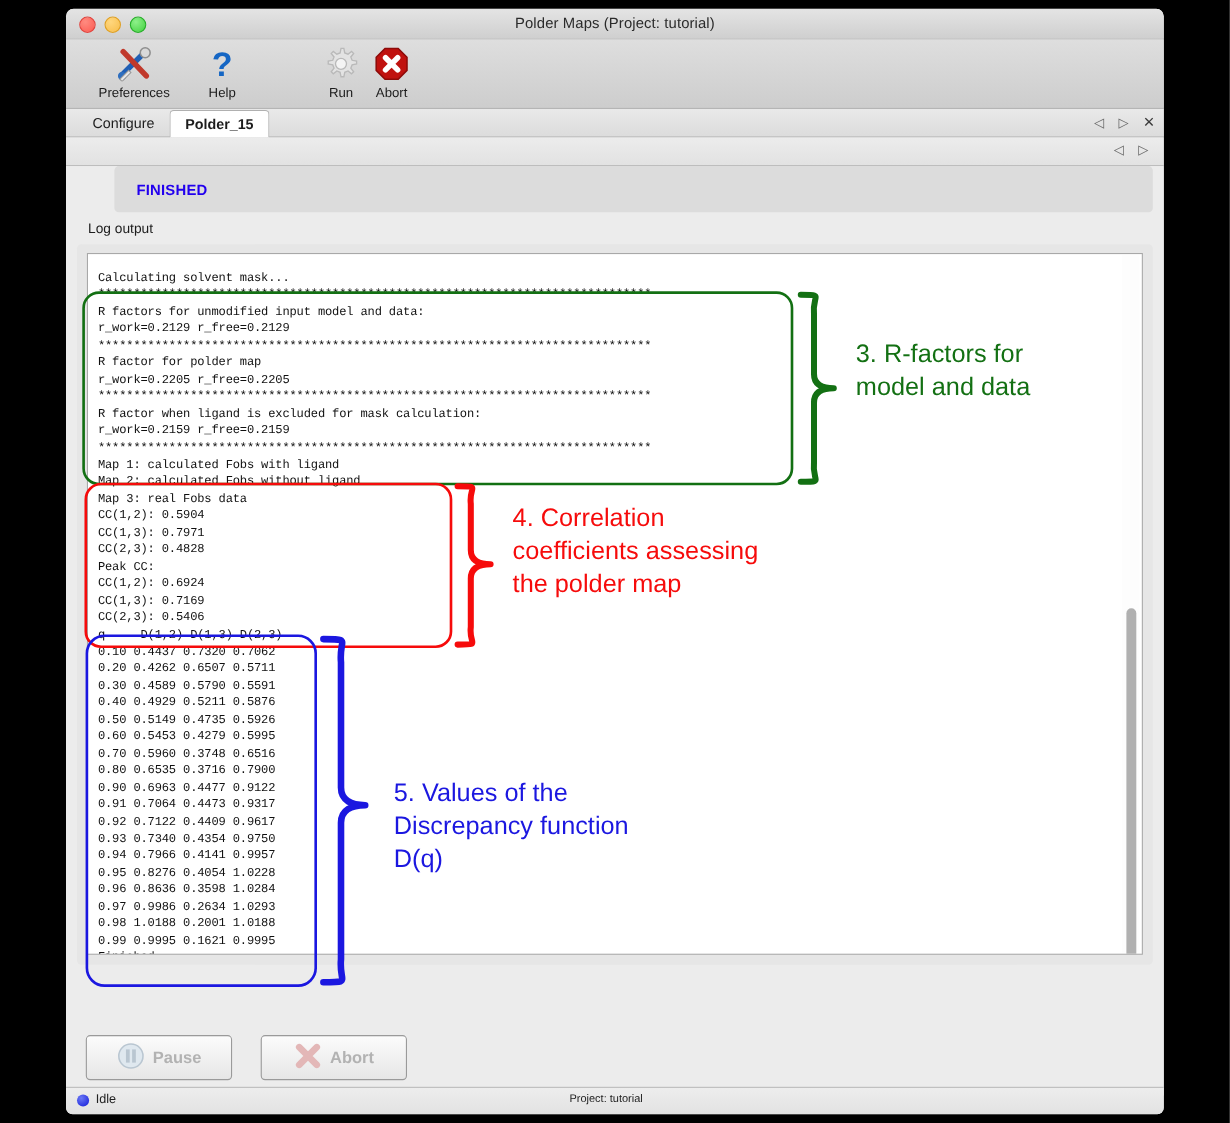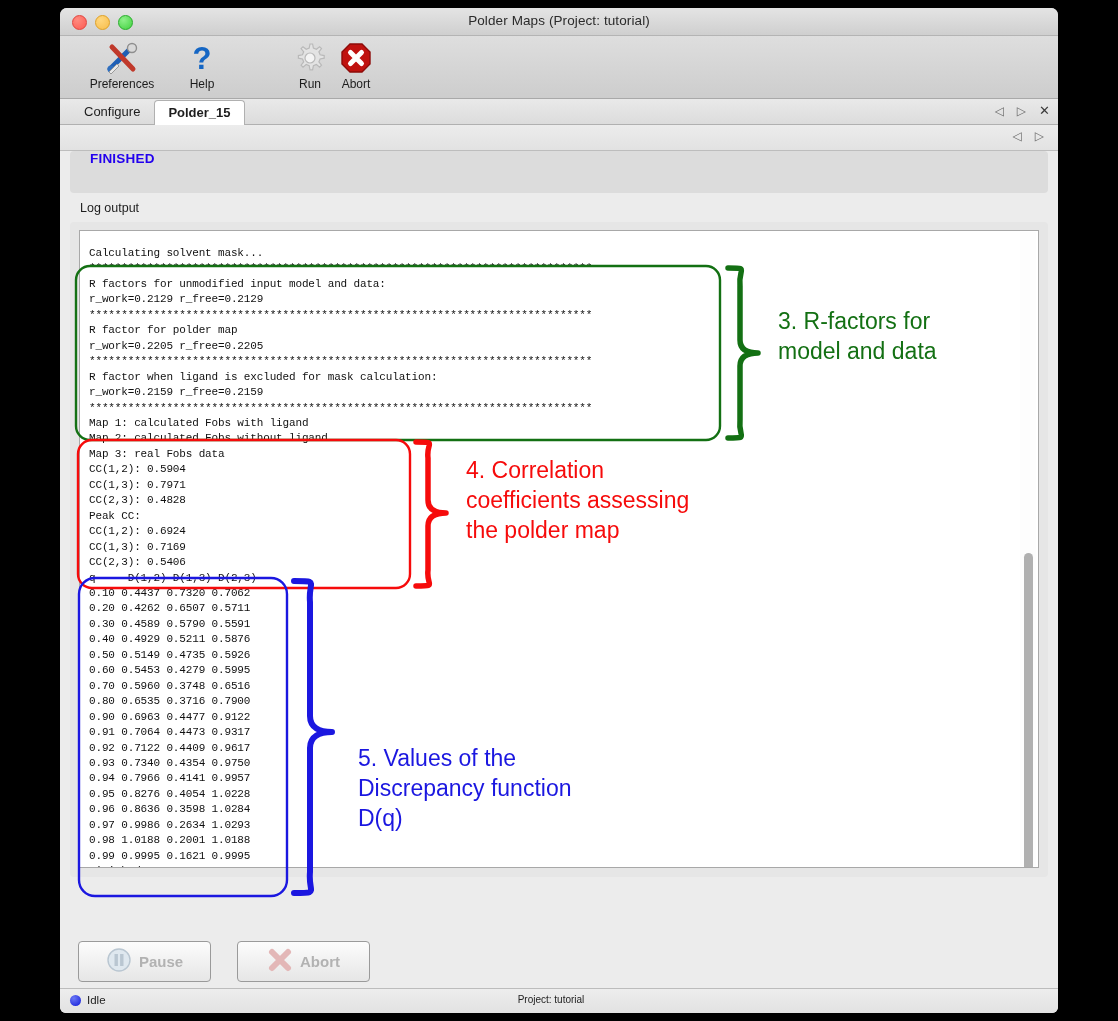--- a/index.html
+++ b/index.html
@@ -61,21 +61,21 @@
   .tab2{font-size:12.5px;padding:2px 9px 3px;color:#1d1d1d;border-radius:3px;font-weight:bold;}
   .tab2.active{
     background:#fbfbfb;border:1px solid #8ab4df;box-shadow:0 0 0 1px #cfe2f4 inset;
     font-weight:bold;
   }
   .tabsep{width:1px;height:15px;background:#c3c3c3;margin-left:4px;}
   
   #content{padding:0 10px;background:#ececec;height:845px;position:relative;}
   .section-label{font-size:12.5px;color:#1d1d1d;padding:8px 0 5px 10px;}
   #statusbox{
-    background:#dcdcdc;border-radius:4px;height:42px;display:flex;
+    background:#dcdcdc;border-radius:4px;height:42px;display:flex;align-items:center;margin-left:34px;
   }
   #finished{color:#2200ee;font-weight:bold;font-size:13.5px;padding-left:20px;letter-spacing:.2px;}
   #logframe{
     margin-top:2px;background:#e6e6e6;border-radius:4px;padding:8px 9px 9px 9px;
     height:655px;box-sizing:border-box;
   }
   #logbox{
     background:#fff;border:1px solid #a8a8a8;height:100%;box-sizing:border-box;
     position:relative;overflow:hidden;
   }
@@ -310,15 +310,15 @@
 <div class="anno red" style="left:466px;top:455px;">4. Correlation
 coefficients assessing
 the polder map</div>
 
 <svg class="outline" style="left:77px;top:576px;" width="212" height="322">
   <rect x="2" y="2" width="208" height="318" rx="16" ry="16" fill="none" stroke="#1b17e0" stroke-width="2.4"></rect>
 </svg>
 <svg class="brace" style="left:282px;top:576px;" width="68" height="322">
   <path d="M12 5 C38 5 26 5 28 26 L28 140 C28 152 38 156 50 156 C38 156 28 160 28 172 L28 296 C26 317 38 317 12 317" fill="none" stroke="#1b17e0" stroke-width="6" stroke-linecap="round" stroke-linejoin="round"></path>
 </svg>
-<div class="anno blue" style="left:358px;top:705px;margin-top:38px;">5. Values of the
+<div class="anno blue" style="left:358px;top:705px;">5. Values of the
 Discrepancy function
 D(q)</div>
 
 </body></html>

